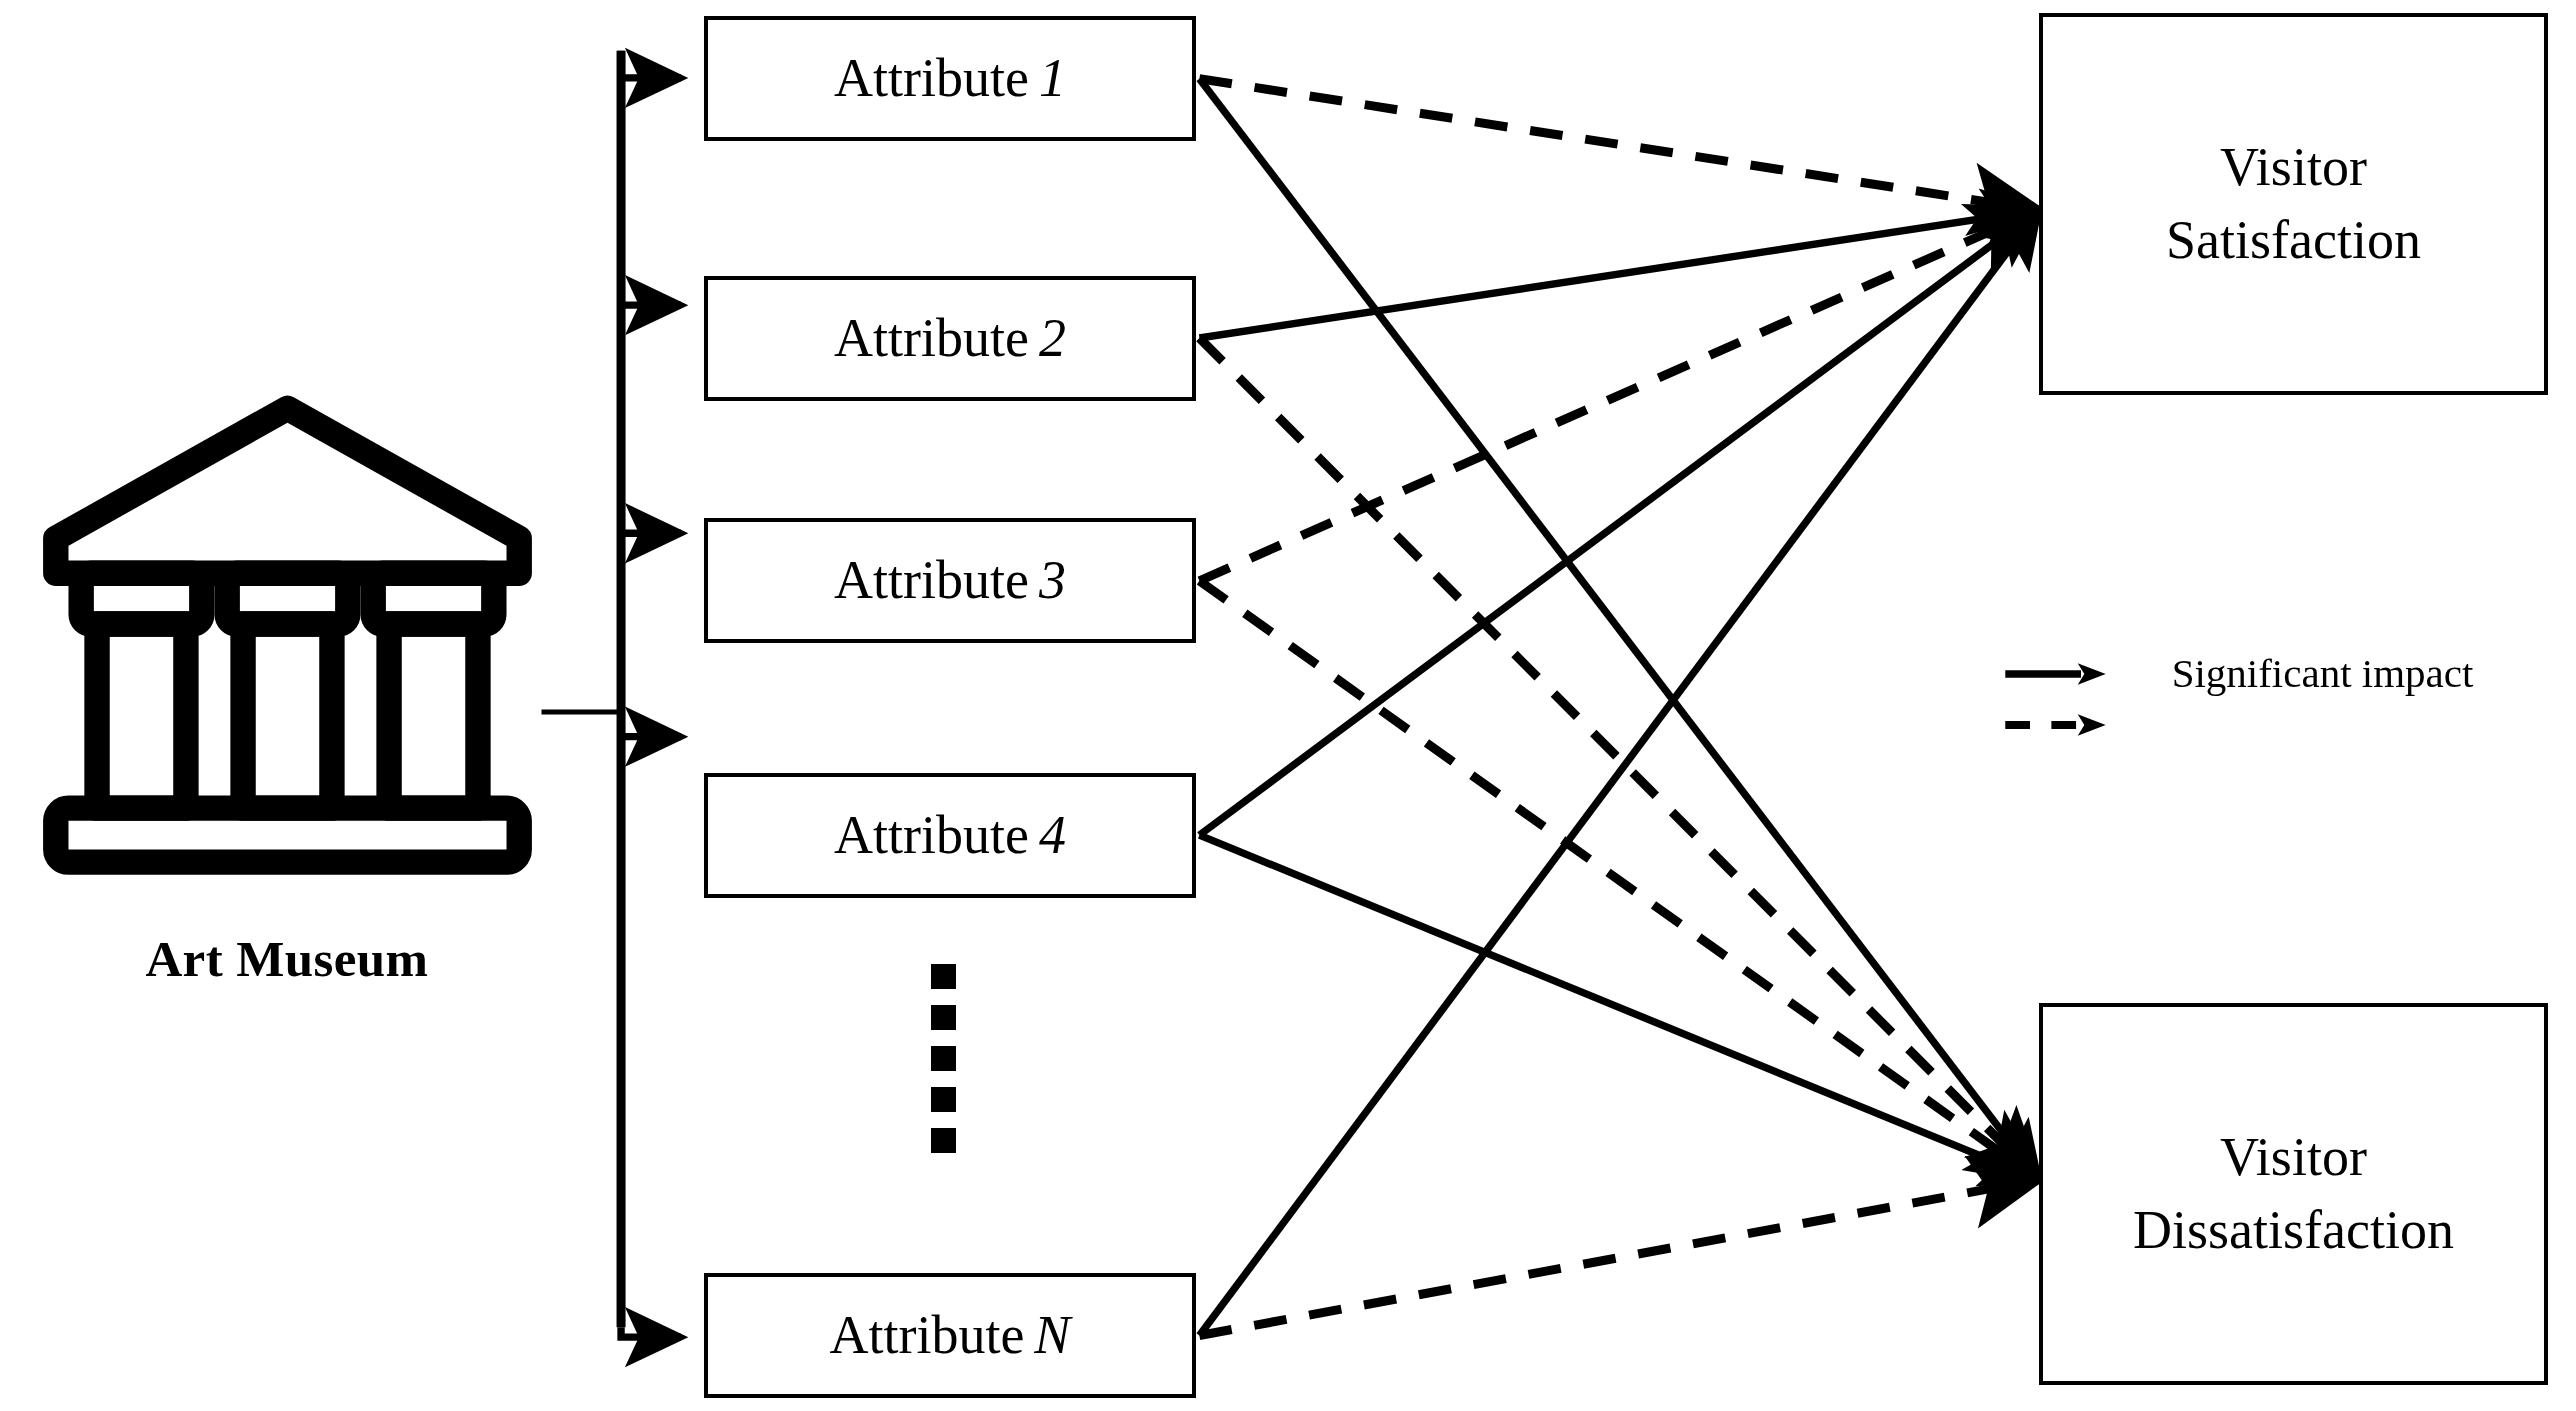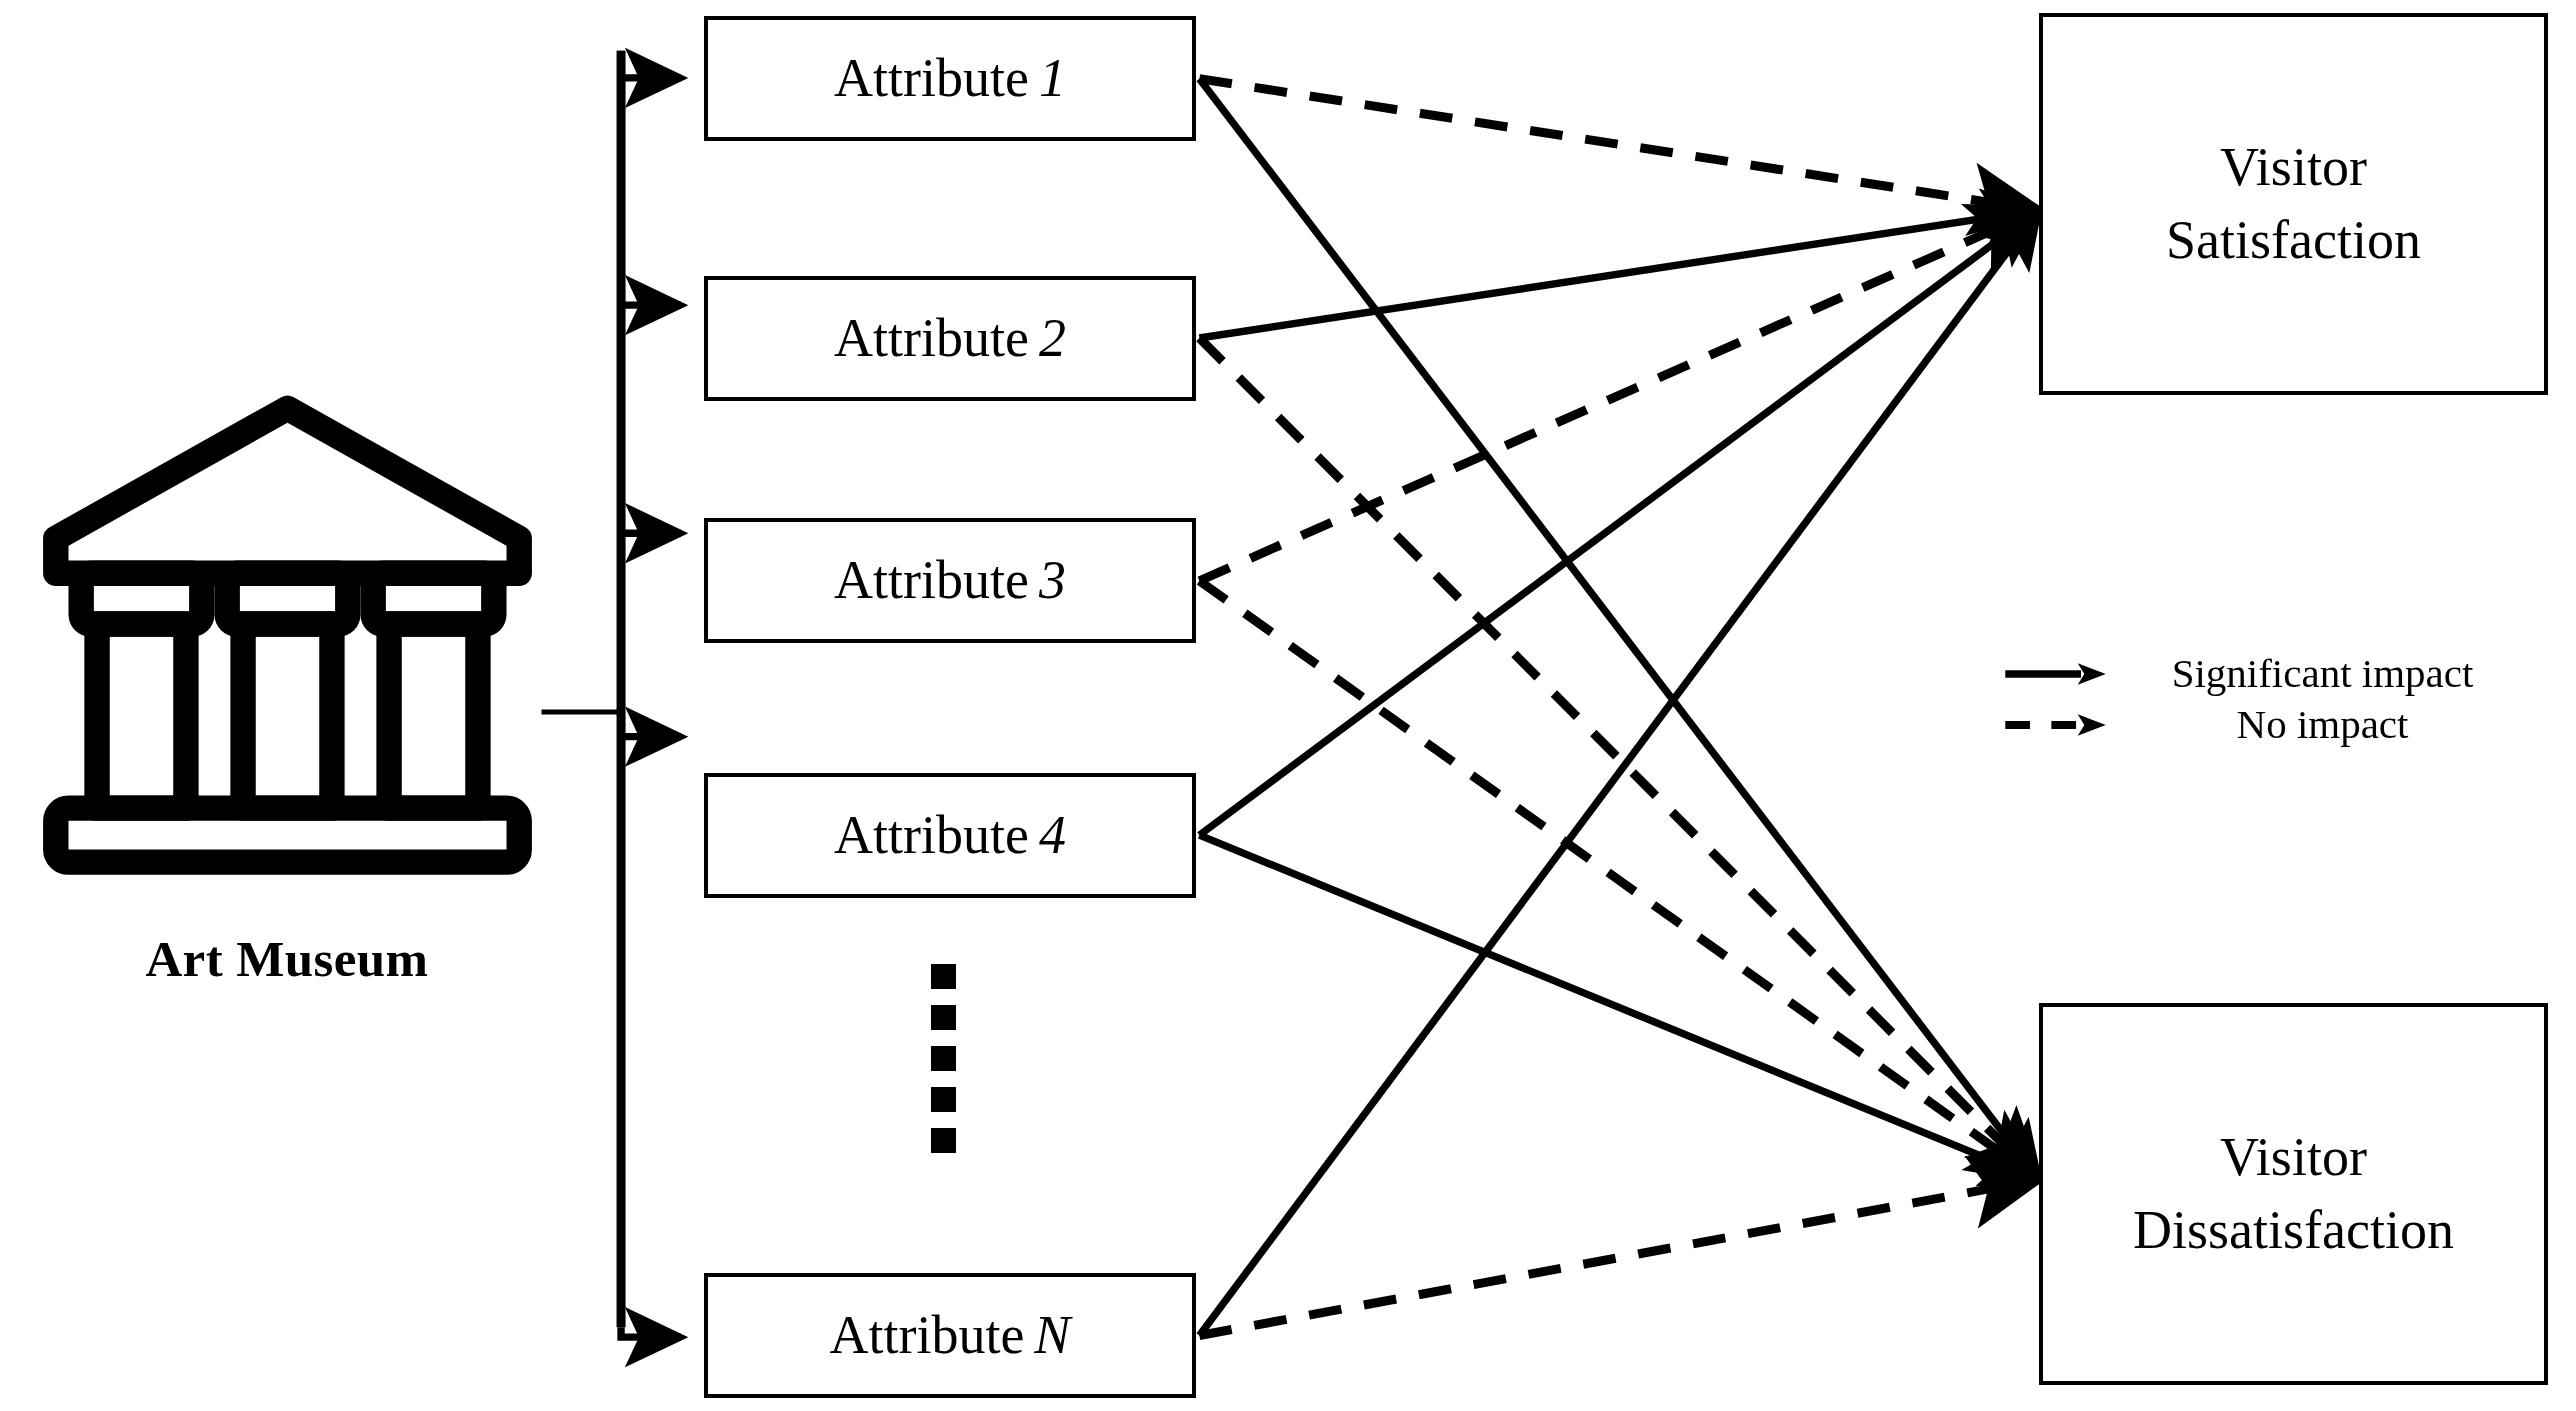--- a/index.html
+++ b/index.html
@@ -145,18 +145,17 @@
       </span>
       <span class="legend-label">Significant impact</span>
     </div>
     <div class="legend-row">
       <span class="legend-key">
         <svg width="107" height="28" viewBox="0 0 130 34" xmlns="http://www.w3.org/2000/svg">
           <line x1="4" y1="17" x2="96" y2="17" stroke="#000" stroke-width="10" stroke-dasharray="30 26"></line>
           <path d="M92,4 L126,17 L92,30 L100,17 Z" fill="#000"></path>
         </svg>
       </span>
-      <span class="legend-label">No impact</span>
     </div>
   </div>
 
 </div>
 
 
 </body></html>

